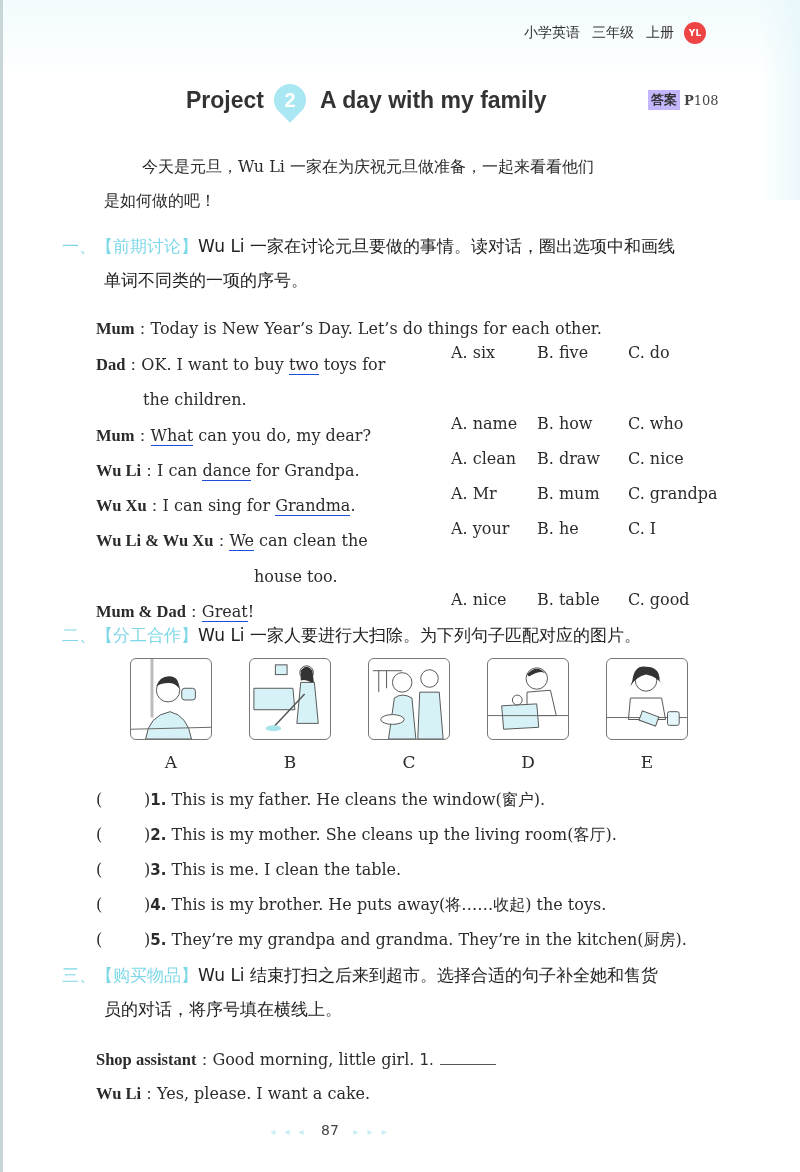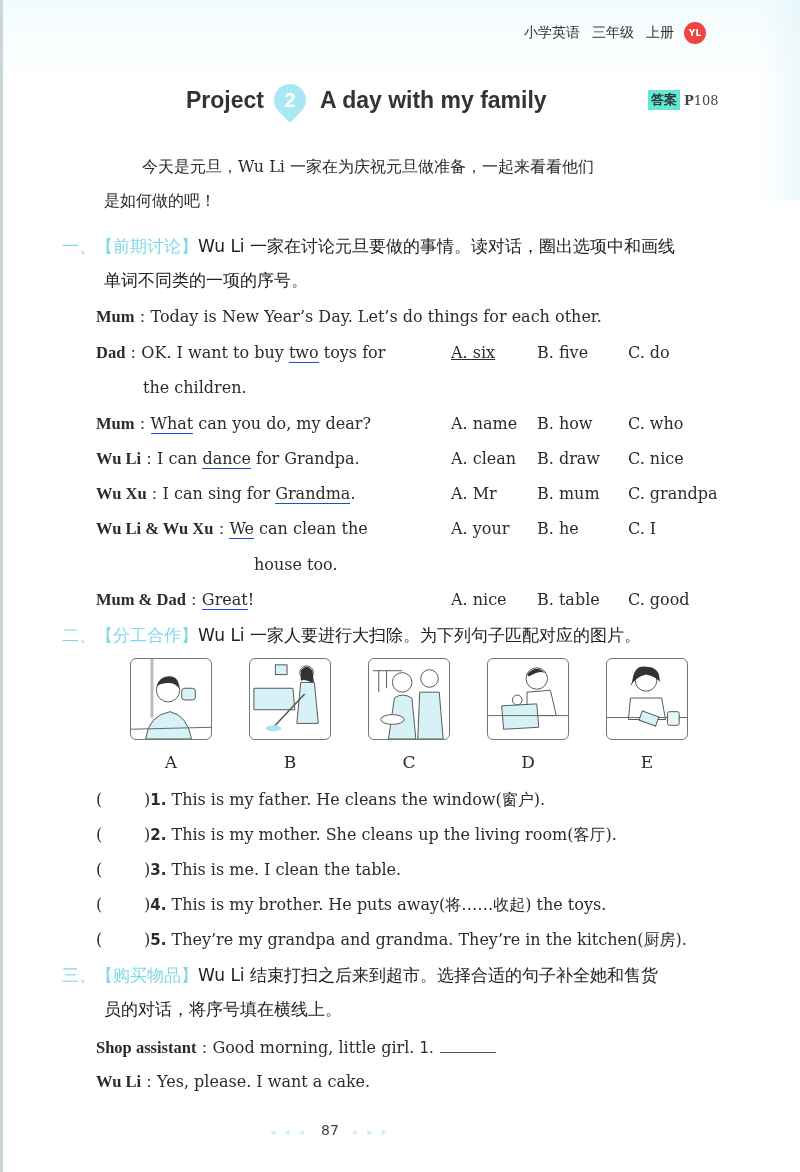--- a/index.html
+++ b/index.html
@@ -22,33 +22,33 @@
     font-size: 9px; font-weight: bold; display: flex; align-items: center; justify-content: center; margin-left: -2px; }
 
   .title-row { position: absolute; top: 84px; left: 186px; display: flex; align-items: center;
     font-family: Liberation Sans, sans-serif; font-weight: bold; font-size: 23px; color: #333; }
   .pin { position: relative; width: 32px; height: 32px; margin: 0 14px 0 10px; }
   .pin .circle { width: 32px; height: 32px; border-radius: 50% 50% 50% 0; transform: rotate(-45deg);
     background: #a9e8f3; position: absolute; top: 0; left: 0; }
   .pin .num { position: absolute; top: 0; left: 0; width: 32px; height: 32px; display: flex; align-items: center;
     justify-content: center; color: #fff; font-size: 20px; font-weight: bold; }
   .answer-ref { position: absolute; top: 90px; left: 648px; display: flex; align-items: center; font-size: 13px; }
-  .answer-ref .lbl { background: #5eead4; padding: 1px 3px; font-family: "DejaVu Sans", sans-serif; font-weight: bold; color: #333; }
+  .answer-ref .lbl { background: #c4b5fd; padding: 1px 3px; font-family: "DejaVu Sans", sans-serif; font-weight: bold; color: #333; }
   .answer-ref .pg { margin-left: 4px; font-family: "DejaVu Serif", serif; color: #444; }
   .answer-ref .pg b { font-weight: bold; }
 
   .intro { position: absolute; left: 104px; top: 150px; width: 600px; font-size: 16px; line-height: 34px; }
   .intro .l1 { padding-left: 38px; }
 
   .section-head { position: absolute; left: 62px; font-family: "DejaVu Sans", "Liberation Sans", sans-serif;
     font-size: 17px; line-height: 34px; color: #222; width: 680px; }
   .section-head .num, .section-head .tag { color: #7fd8e8; }
   .section-head .cont { padding-left: 42px; display: block; }
 
-  .dlg { position: absolute; left: 96px; font-size: 16px; line-height: 20px; white-space: nowrap; }
+  .dlg { position: absolute; left: 96px; font-size: 16px; line-height: 20px; white-space: nowrap; margin-top: 12px; }
   .dlg .sp { font-weight: bold; font-family: "Liberation Serif", "DejaVu Serif", serif; font-size: 16.5px; }
   .dlg u { text-decoration: none; border-bottom: 1px solid #1d4ed8; }
   .opt { position: absolute; font-size: 16px; white-space: nowrap; }
 
   .pics { position: absolute; top: 658px; left: 130px; display: flex; }
   .pic { width: 82px; height: 82px; border: 1.5px solid #777; border-radius: 6px; margin-right: 37px;
     background: #fff; position: relative; overflow: hidden; }
   .pic svg { width: 100%; height: 100%; }
   .pic-labels { position: absolute; top: 752px; left: 130px; display: flex; }
   .pic-labels div { width: 82px; margin-right: 37px; text-align: center; font-size: 17px; }
@@ -101,21 +101,21 @@
 </div>
 
 <div class="dlg" style="top:307px;">
   <span class="sp">Mum</span><span>：</span><span>Today is New Year’s Day. Let’s do things for each other.</span>
 </div>
 
 <div class="dlg" style="top:343px;">
   <span class="sp">Dad</span><span>：</span><span>OK. I want to buy </span><u>two</u><span> toys for</span>
 </div>
 <div class="dlg" style="top:378px; left:143px;">the children.</div>
-<div class="opt" style="top:343px; left:451px;text-decoration:underline;">A. six</div>
+<div class="opt" style="top:343px; left:451px;">A. six</div>
 <div class="opt" style="top:343px; left:537px;">B. five</div>
 <div class="opt" style="top:343px; left:628px;">C. do</div>
 
 <div class="dlg" style="top:414px;">
   <span class="sp">Mum</span><span>：</span><u>What</u><span> can you do, my dear?</span>
 </div>
 <div class="opt" style="top:414px; left:451px;">A. name</div>
 <div class="opt" style="top:414px; left:537px;">B. how</div>
 <div class="opt" style="top:414px; left:628px;">C. who</div>
 

